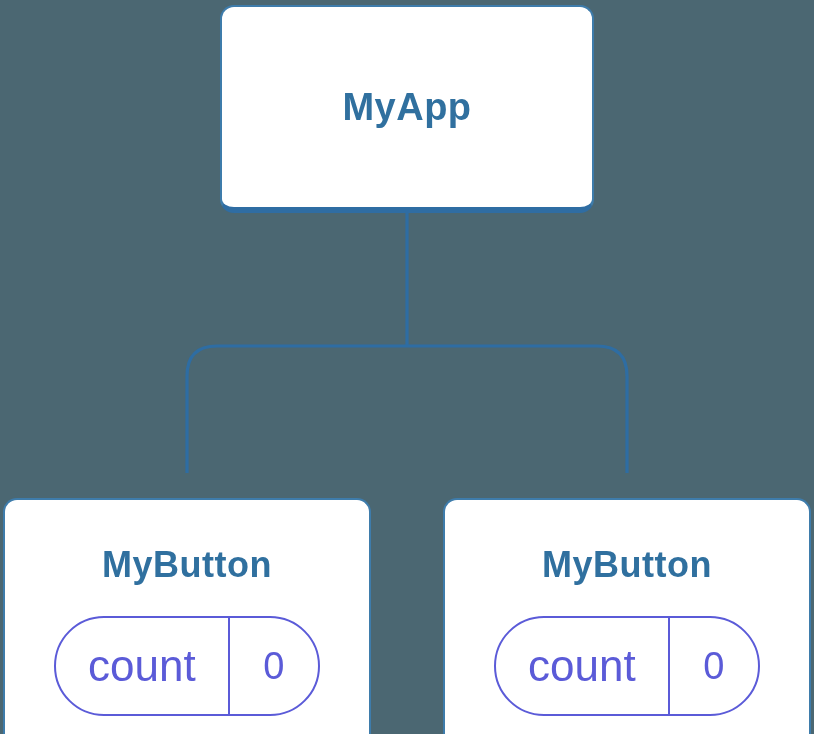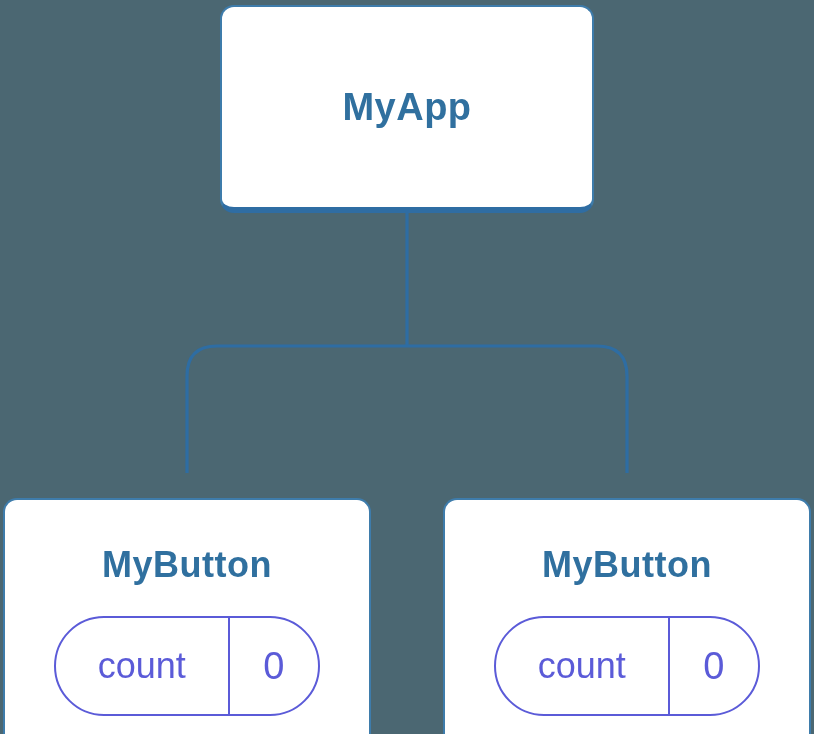--- a/index.html
+++ b/index.html
@@ -75,21 +75,21 @@
     border-radius: 50px;
     display: flex;
     align-items: stretch;
     overflow: hidden;
   }
   .state-name, .state-value {
     display: flex;
     align-items: center;
     justify-content: center;
     color: var(--pill);
-    font-size: 36px;
+    font-size: 44px;
   }
   .state-name { flex: 0 0 65.5%; }
   .state-value {
     flex: 1 1 auto;
     border-left: 2px solid var(--pill);
     font-size: 38px;
   }
 </style>
 </head>
 <body>

